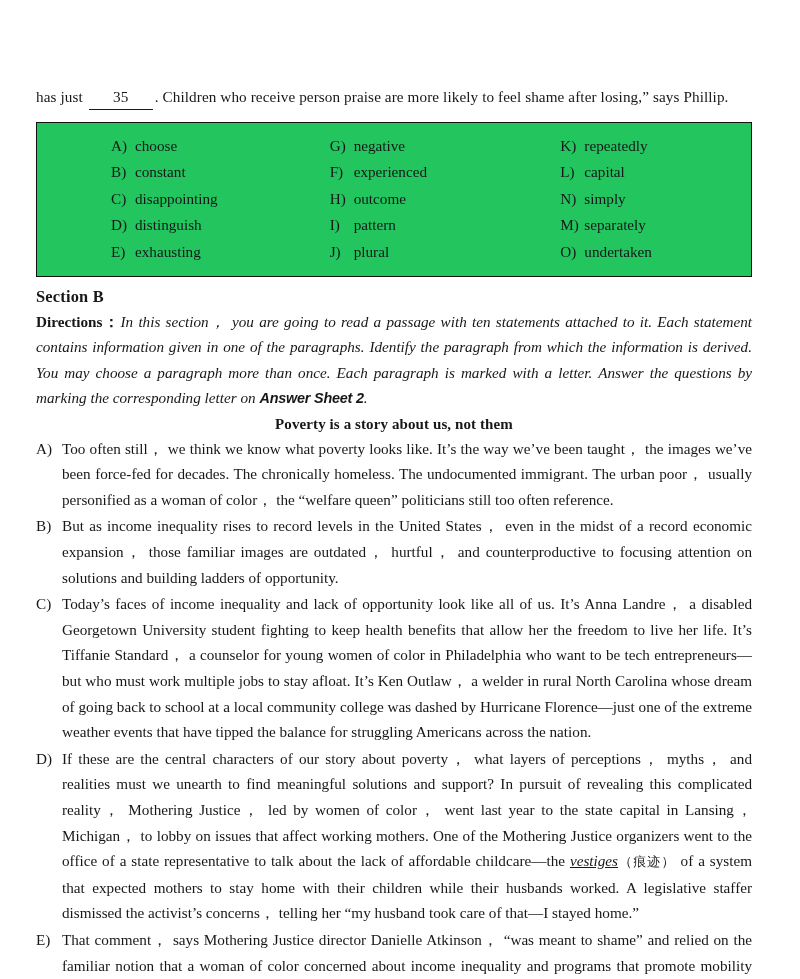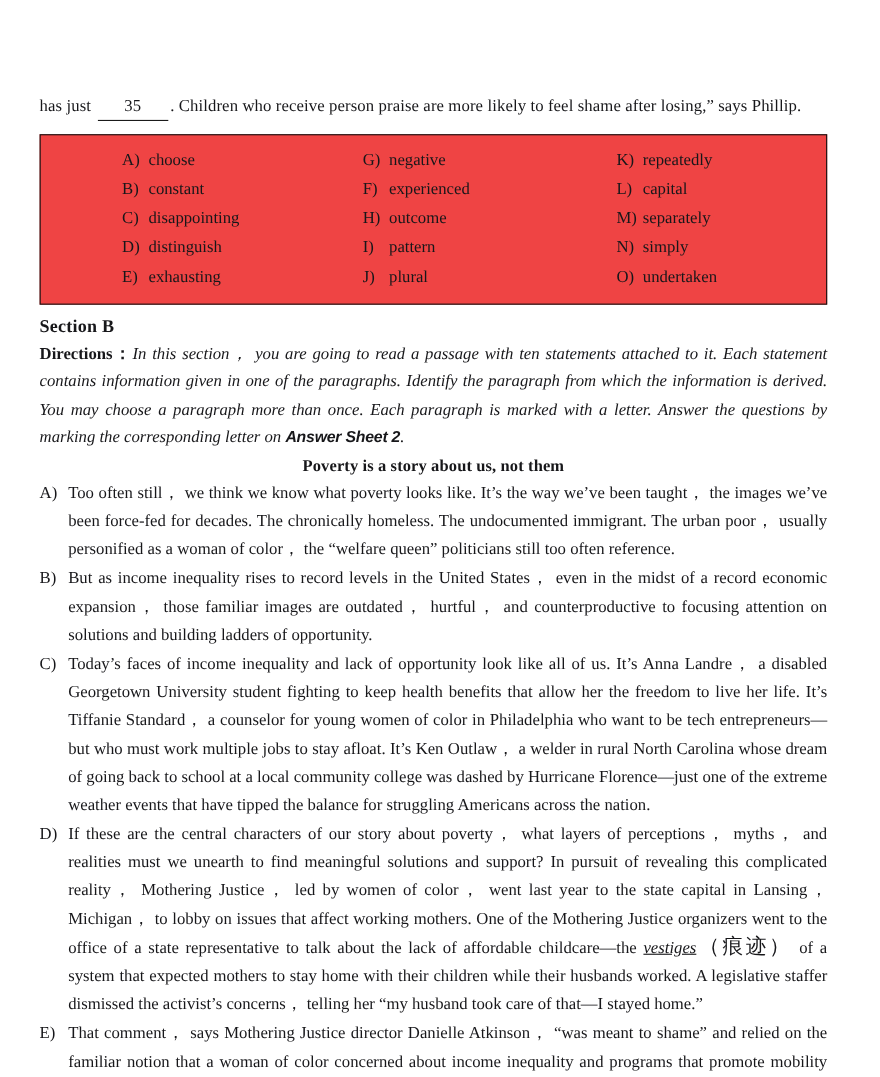--- a/index.html
+++ b/index.html
@@ -41,21 +41,21 @@
     margin: 0 2px;
     padding: 0 4px 0 4px;
   }
 
   
   .wordbank {
     border: 1.4px solid #121212;
     margin: 12px 0 4px 0;
     padding: 11px 0 12px 0;
     display: flex;
-    background: #ef4444;
+    background: #22c55e;
   }
   .wb-col {
     flex: 1 1 0;
     display: flex;
     flex-direction: column;
     gap: 2px;
   }
   .wb-col:nth-child(1) { padding-left: 74px; }
   .wb-col:nth-child(2) { padding-left: 28px; }
   .wb-col:nth-child(3) { padding-left: 40px; }
@@ -120,21 +120,21 @@
   .para-body {
     flex: 1 1 auto;
     font-size: 15.2px;
     line-height: 25.6px;
     text-align: justify;
     text-justify: inter-word;
     hyphens: none;
   }
   .para-body .gloss {
     font-family: "DejaVu Sans", sans-serif;
-    font-size: 19px;
+    font-size: 13px;
   }
   .para-body i { font-style: italic; text-decoration: underline; }
 
   
   .footer {
     position: absolute;
     left: 0;
     right: 0;
     bottom: 16px;
     text-align: center;
@@ -169,22 +169,22 @@
     <div class="wb-col">
       <div class="wb-item"><span class="wb-key">G)</span><span>negative</span></div>
       <div class="wb-item"><span class="wb-key">F)</span><span>experienced</span></div>
       <div class="wb-item"><span class="wb-key">H)</span><span>outcome</span></div>
       <div class="wb-item"><span class="wb-key">I)</span><span>pattern</span></div>
       <div class="wb-item"><span class="wb-key">J)</span><span>plural</span></div>
     </div>
     <div class="wb-col">
       <div class="wb-item"><span class="wb-key">K)</span><span>repeatedly</span></div>
       <div class="wb-item"><span class="wb-key">L)</span><span>capital</span></div>
+      <div class="wb-item"><span class="wb-key">N)</span><span>simply</span></div>
       <div class="wb-item"><span class="wb-key">M)</span><span>separately</span></div>
-      <div class="wb-item"><span class="wb-key">N)</span><span>simply</span></div>
       <div class="wb-item"><span class="wb-key">O)</span><span>undertaken</span></div>
     </div>
   </div>
 
   <div class="section-title">Section B</div>
 
   <p class="directions">
     <span class="dir-label">Directions：</span><span class="dir-body">In this section， you are going to read a passage with ten statements attached to it. Each statement contains information given in one of the paragraphs. Identify the paragraph from which the information is derived. You may choose a paragraph more than once. Each paragraph is marked with a letter. Answer the questions by marking the corresponding letter on </span><span class="answersheet">Answer Sheet 2</span><span class="dir-body">.</span>
   </p>
 

